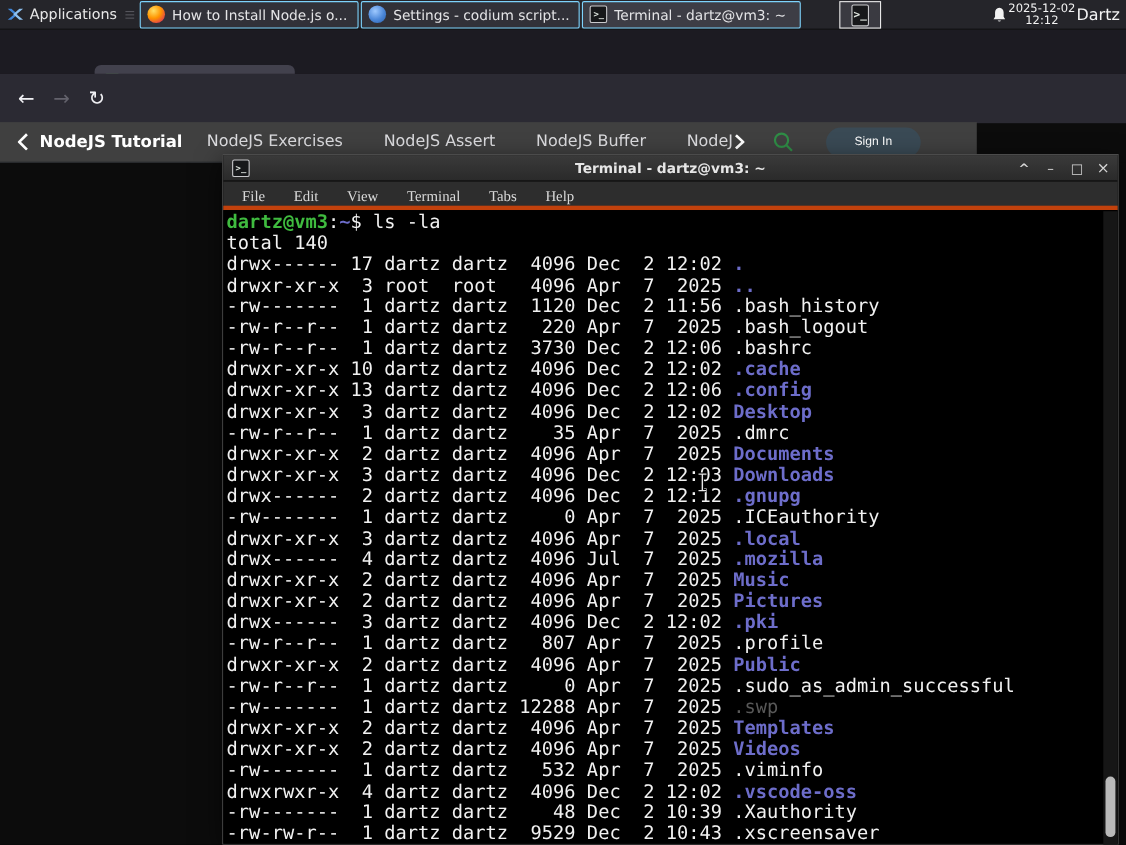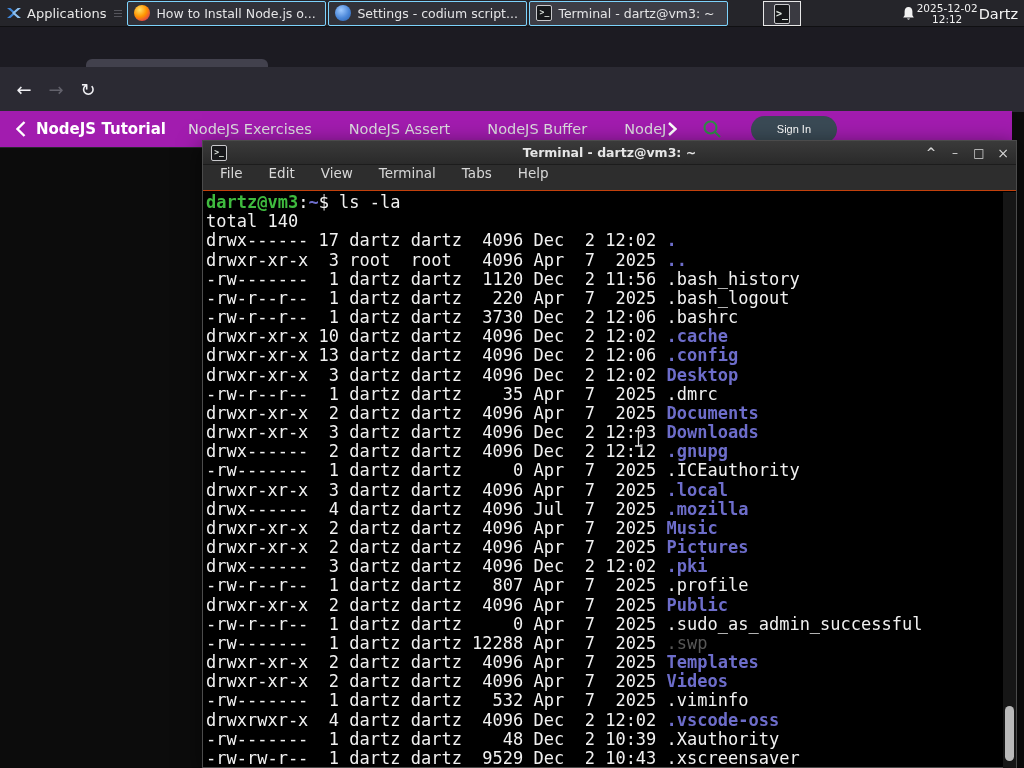--- a/index.html
+++ b/index.html
@@ -42,39 +42,39 @@
   .nav-ico.dim { color:#63626c; }
   .nav-ico.back { margin-left:8px; }
   .urlbar { position:absolute; left:173px; top:74px; width:637px; height:32px; background:#42414d; border-radius:4px; display:flex; align-items:center; padding:0 8px; gap:8px; }
   .url-text { flex:1; font-size:13.5px; white-space:nowrap; overflow:hidden; color:#a8a7b3; }
   .url-text .domain { color:#fbfbfe; }
   .right-icos { position:absolute; right:6px; top:74px; height:32px; display:flex; align-items:center; gap:16px; padding-right:4px; }
   .hamburger { display:flex; flex-direction:column; gap:3.5px; width:16px; }
   .hamburger i { height:1.8px; background:#eaeaf0; border-radius:1px; }
 
   
-  .sitenav { position:absolute; left:0; top:111px; width:1012px; height:37px; background:#a21caf; border-bottom:1px solid #26282c; display:flex; align-items:center; color:#e4e4e6; z-index:5; }
+  .sitenav { position:absolute; left:0; top:111px; width:888px; height:37px; background:#404040; border-bottom:1px solid #26282c; display:flex; align-items:center; color:#e4e4e6; z-index:5; }
   .site-chev { flex:0 0 auto; margin:0 10px 0 16px; }
   .site-primary { font-size:15px; font-weight:700; color:#fff; margin-right:22px; white-space:nowrap; }
   .site-links { display:flex; gap:37px; white-space:nowrap; overflow:hidden; width:478px; }
   .site-link { font-size:14.5px; color:#dddde0; }
   .site-chev2 { margin:0 8px 0 2px; }
   .site-search { margin-left:14px; width:26px; height:26px; display:flex; align-items:center; justify-content:center; }
   .signin { margin-left:26px; width:86px; height:27px; border-radius:14px; background:#3a4a55; color:#fff; font-size:11px; display:flex; align-items:center; justify-content:center; border:none; }
 
   .page { position:absolute; left:0; top:148px; width:1024px; height:620px; background:#0c0c0c; }
 
   
   .twin { position:absolute; left:202px; top:140px; width:815px; height:628px; background:#000; border:1px solid #4b4b4b; z-index:20; box-shadow:0 6px 22px rgba(0,0,0,.6); }
   .t-title { position:relative; height:24px; background:linear-gradient(#3a3a3a,#2a2a2a); border-bottom:1px solid #1c1c1c; display:flex; align-items:center; padding:0 8px; }
   .t-title .term-glyph { margin-right:8px; }
   .t-title-text { position:absolute; left:0; right:0; text-align:center; color:#e6e6e6; font-size:12.5px; font-weight:700; }
   .t-btns { position:absolute; right:6px; top:0; height:24px; display:flex; align-items:center; gap:10px; }
   .t-btn { width:14px; height:14px; display:flex; align-items:center; justify-content:center; color:#d6d6d6; font-size:12px; }
-  .t-menu { height:26px; background:#2d2d2d; border-bottom:1px solid #c2410c; display:flex; align-items:flex-start; gap:26px; padding-left:17px; }
+  .t-menu { height:26px; background:#2d2d2d; border-bottom:4px solid #c2410c; display:flex; align-items:flex-end; gap:26px; padding-left:17px;font-family:Liberation Serif, serif; }
   .t-menu-item { color:#d8d8d8; font-size:13.5px; }
   .t-body { position:relative; height:576px; background:#000; padding:2px 14px 0 3px; overflow:hidden;
     font-family:"DejaVu Sans Mono","Liberation Mono",monospace; font-size:17px; line-height:19.17px; color:#f1f1f1; }
   .tline { white-space:pre; }
   .t-green { color:#3fbb3f; font-weight:700; }
   .t-blue  { color:#6d6dca; font-weight:700; }
   .t-dir   { color:#6d6dca; font-weight:700; }
   .t-dim   { color:#585858; }
   .t-scroll { position:absolute; right:0; top:51px; width:13px; height:577px; background:#161616; }
   .t-thumb { position:absolute; right:2px; bottom:8px; width:9px; height:55px; background:#b9b9b9; border-radius:5px; }

